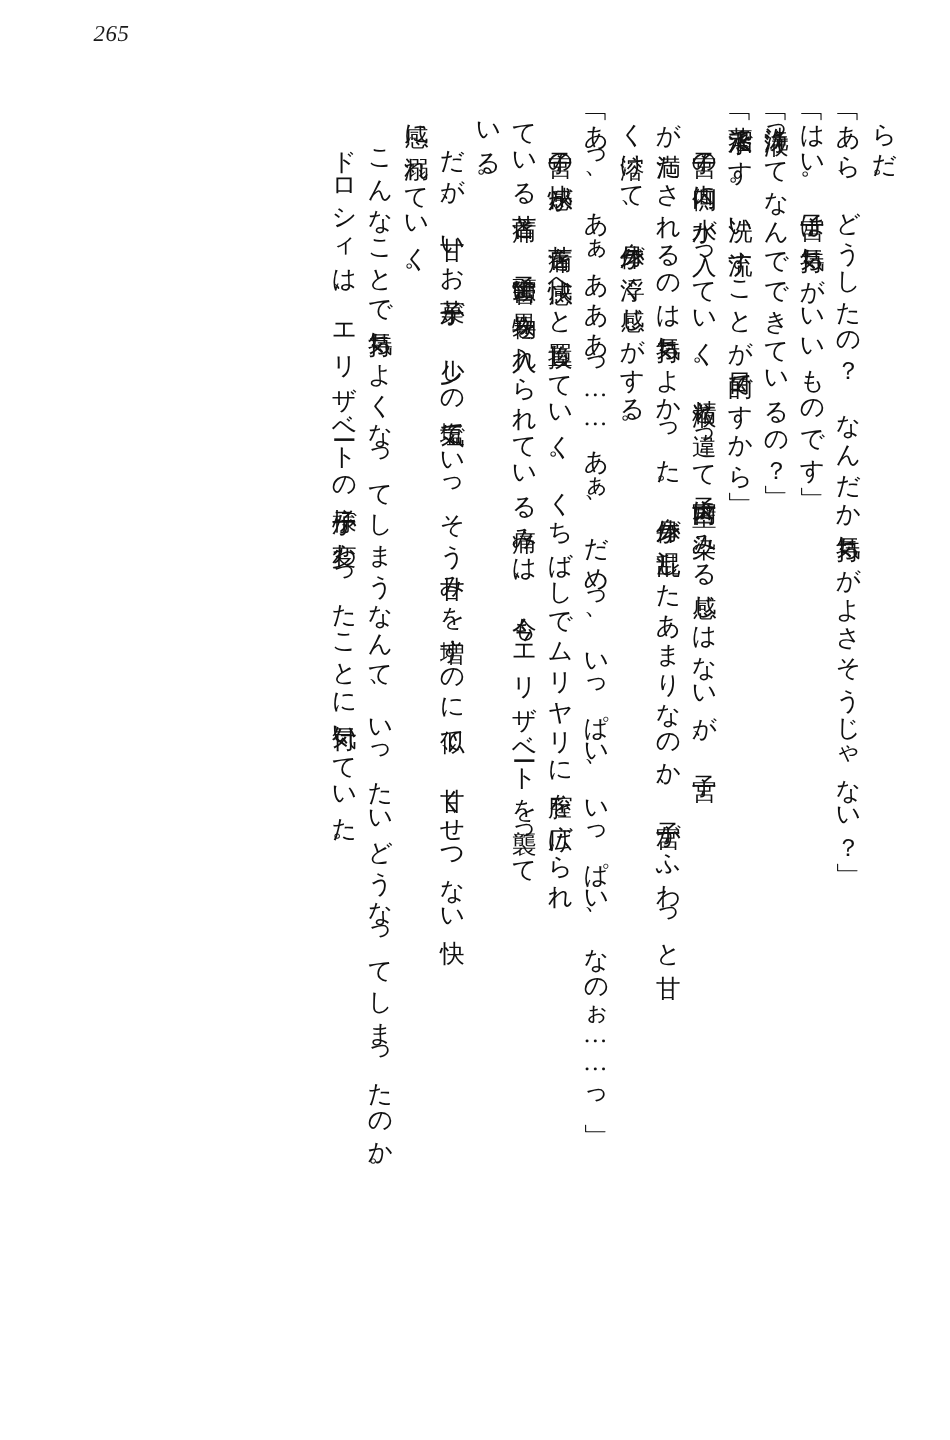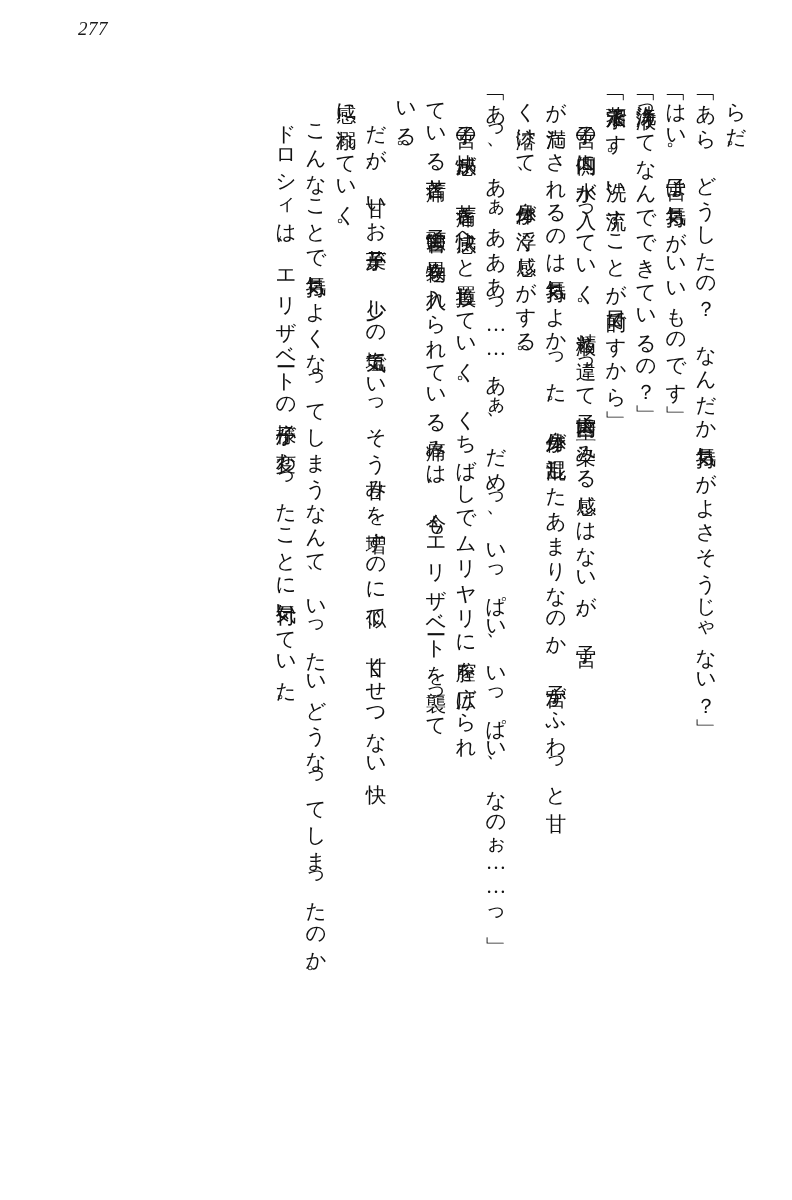--- a/index.html
+++ b/index.html
@@ -59,21 +59,21 @@
   }
   .vline.indent {
     padding-top: 22px;
   }
 </style>
 </head>
 <body>
 
 <div class="page">
 
-  <div class="page-number">277</div>
+  <div class="page-number">265</div>
 
   <div class="text-block">
     <div class="vline">らだ。</div>
     <div class="vline">「あら、どうしたの？　なんだか気持ちがよさそうじゃない？」</div>
     <div class="vline">「はい。子宮は気持ちがいいものです」</div>
     <div class="vline">「洗浄液ってなんでできているの？」</div>
     <div class="vline">「蒸溜水です。洗い流すことが目的ですから」</div>
     <div class="vline indent">子宮の内側に水が入っていく。精液と違って子宮内壁に染みる感じはないが、子宮</div>
     <div class="vline">が満たされるのは気持ちよかった。身体が混乱したあまりなのか、子宮がふわっと甘</div>
     <div class="vline">く溶けて、身体が浮く感じがする。</div>

